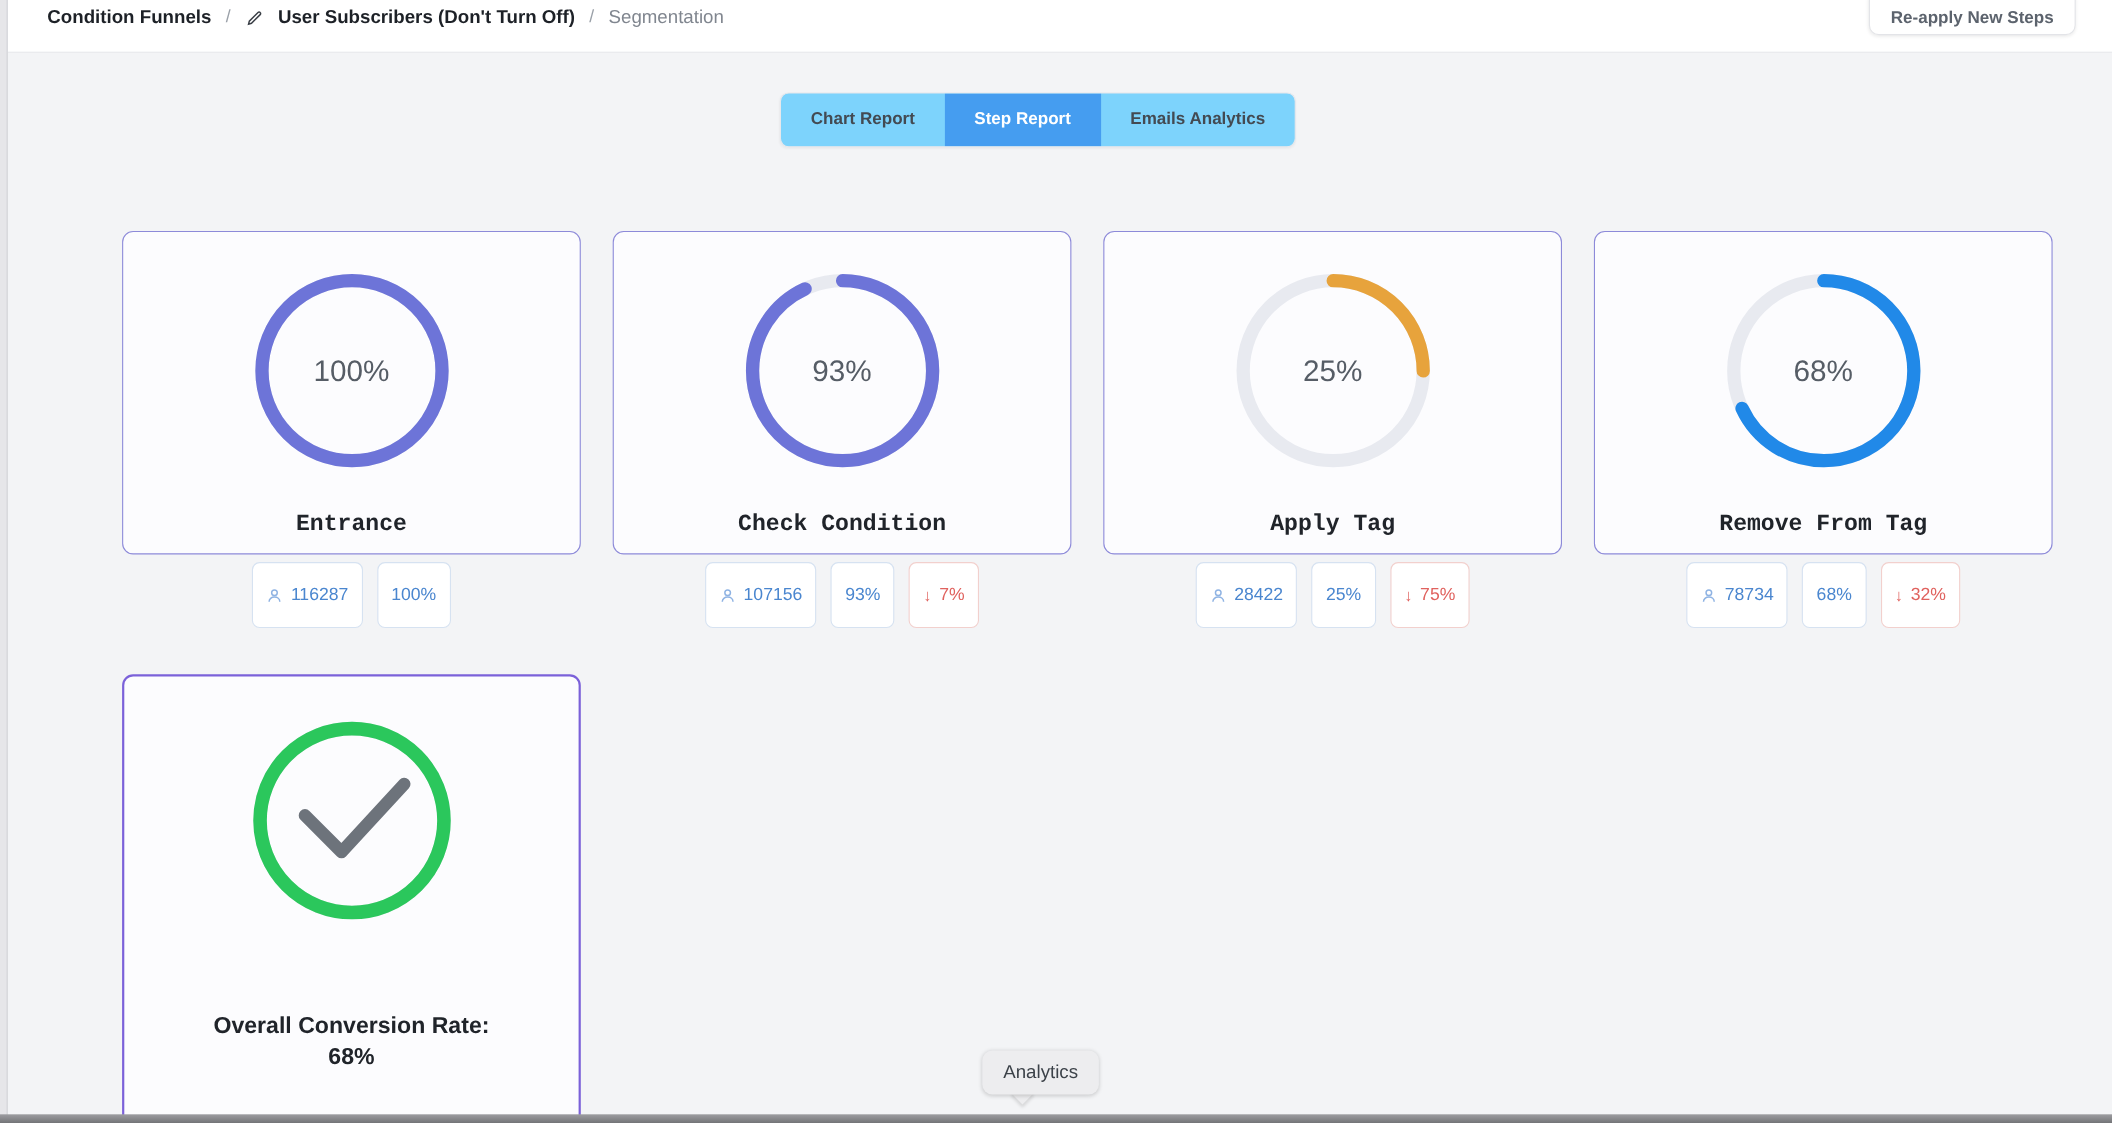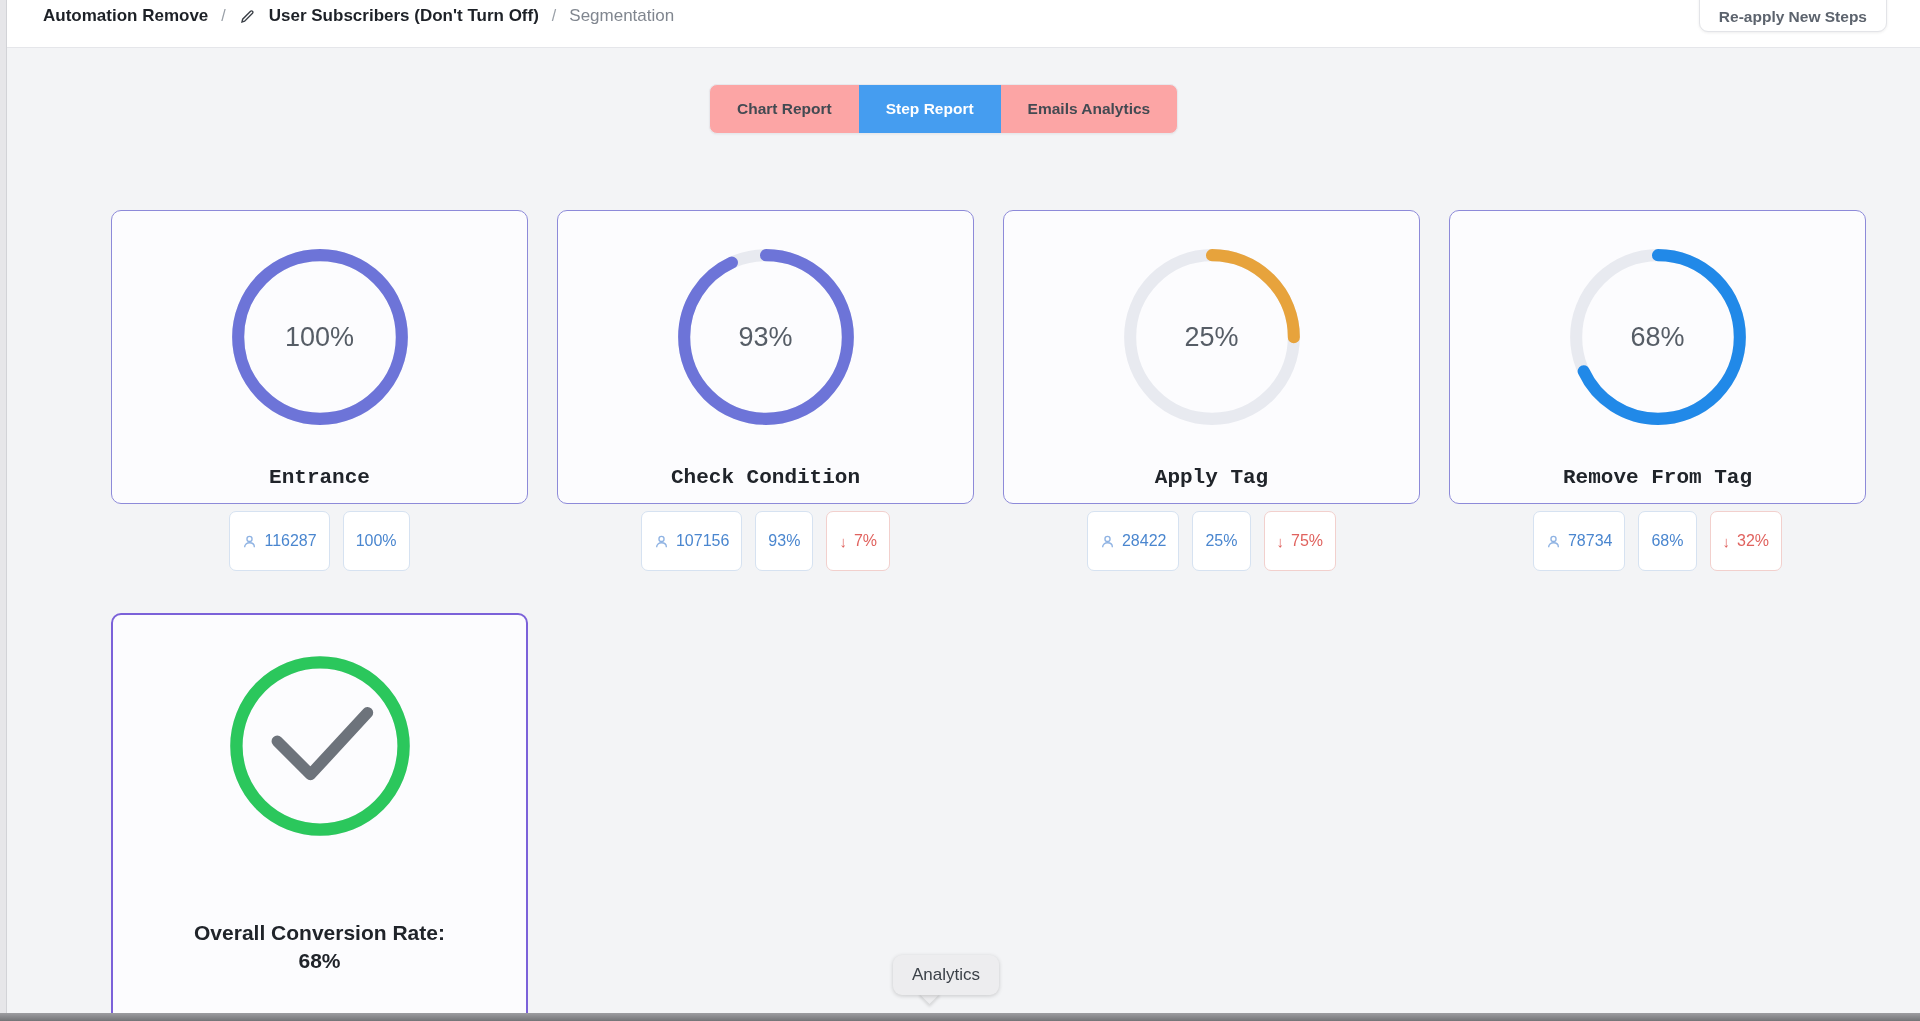--- a/index.html
+++ b/index.html
@@ -20,21 +20,21 @@
   .crumb-muted  { color:#80868f; }
   .crumb-sep    { color:#9aa0a8; font-size:16px; }
   .pencil { display:flex; align-items:center; }
   .reapply-btn { position:absolute; right:33px; top:-10px; height:42px;
     padding:12px 19px 0 19px; background:#ffffff; border:1px solid #e3e4e8;
     border-radius:9px; box-shadow:0 1px 3px rgba(0,0,0,.07);
     font-size:15.5px; font-weight:bold; color:#5c636d; cursor:pointer;
     font-family:"Liberation Sans",sans-serif; }
   
   .tabs { position:absolute; top:84px; left:709px; height:50px; display:flex;
-    background:#fca5a5; border:1px solid #e7e8ec; border-radius:8px;
+    background:#7dd3fc; border:1px solid #e7e8ec; border-radius:8px;
     overflow:hidden; box-shadow:0 1px 2px rgba(0,0,0,.04); }
   .tab { height:100%; display:flex; align-items:center; padding:0 27px;
     font-size:15.5px; font-weight:bold; color:#434a52; cursor:pointer; background:transparent; border:none;
     font-family:"Liberation Sans",sans-serif; }
   .tab.active { background:#459df0; color:#ffffff; }
   
   .cards-row { position:absolute; top:210px; left:111px; display:grid;
     grid-template-columns:repeat(4, 417px); gap:29px; }
   .card { height:294px; background:#fcfcfe; border:1px solid #8d8ad9;
     border-radius:10px; display:flex; flex-direction:column; align-items:center; }
@@ -74,21 +74,21 @@
 </style>
 </head>
 <body>
 
 <div class="page">
   <div class="left-strip"></div>
   <div class="bottom-strip"></div>
 
   <div class="header">
     <div class="breadcrumb">
-      <span class="crumb-strong">Automation Remove</span>
+      <span class="crumb-strong">Condition Funnels</span>
       <span class="crumb-sep">/</span>
       <span class="pencil">
         <svg width="17" height="17" viewBox="0 0 20 20" fill="none" stroke="#3a3f46" stroke-width="1.6">
           <path d="M3.5 16.5 L4.3 13.2 L13.6 3.9 a1.6 1.6 0 0 1 2.3 0 l0 0 a1.6 1.6 0 0 1 0 2.3 L6.6 15.5 Z"></path>
         </svg>
       </span>
       <span class="crumb-strong">User Subscribers (Don't Turn Off)</span>
       <span class="crumb-sep">/</span>
       <span class="crumb-muted">Segmentation</span>
     </div>

